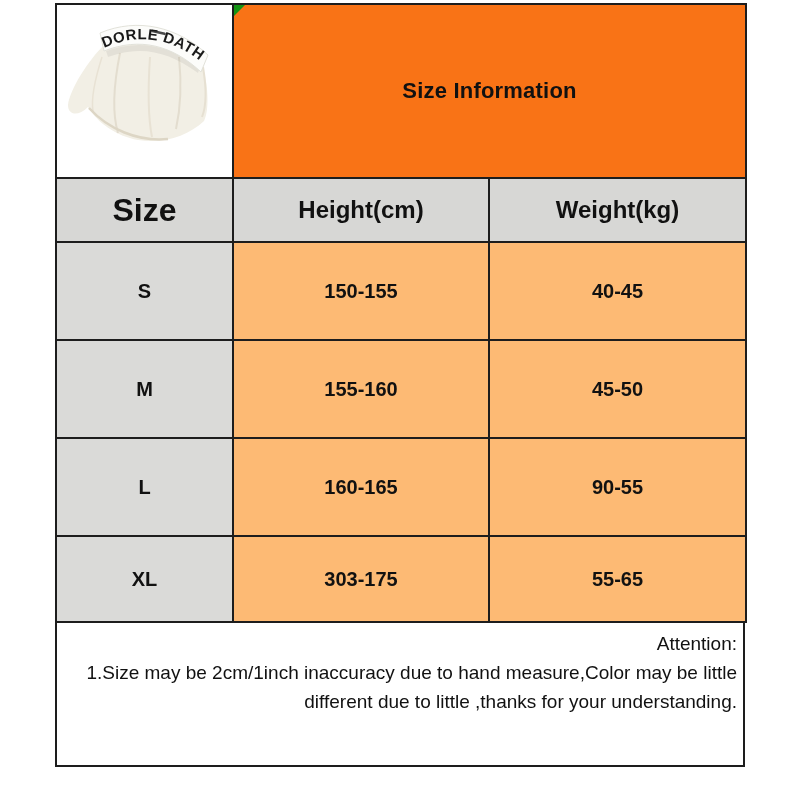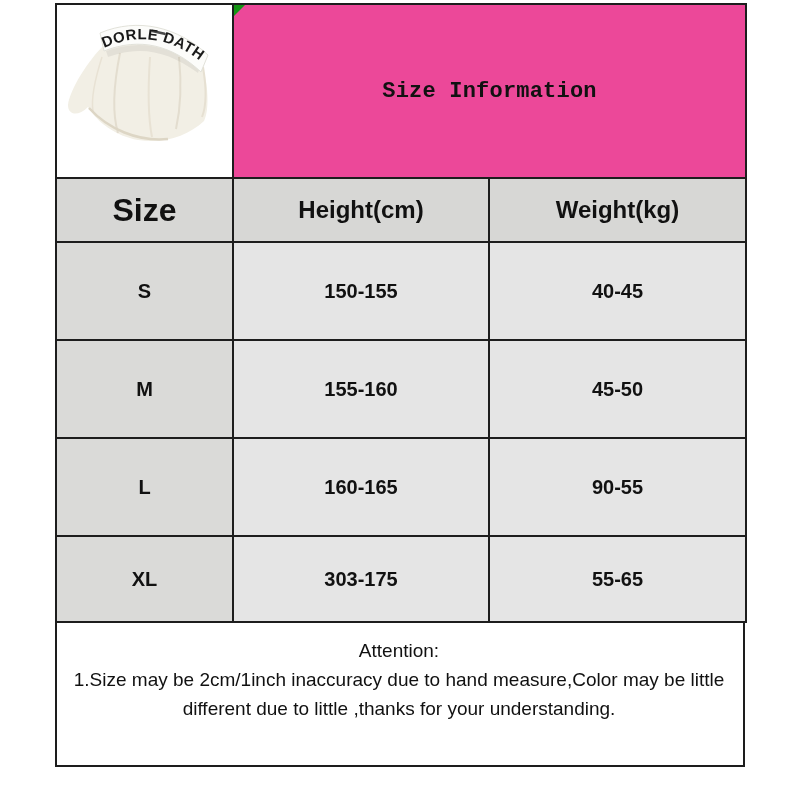--- a/index.html
+++ b/index.html
@@ -39,25 +39,24 @@
   .row-top       { height: 172px; }
   .row-header    { height: 64px; }
   .row-data      { height: 98px; }
   .row-data-last { height: 86px; }
 
   .image-cell {
     background: #ffffff;
   }
   .title-cell {
     position: relative;
-    background: #ec4899;
+    background: #f97316;
     font-weight: bold;
     font-size: 22px;
     letter-spacing: 0.2px;
-    font-family: Liberation Mono, monospace;
   }
   .corner-flag {
     position: absolute;
     top: 0;
     left: 0;
     width: 0;
     height: 0;
     border-top: 11px solid #149414;
     border-right: 11px solid transparent;
   }
@@ -65,36 +64,36 @@
     background: #d7d7d5;
     font-weight: bold;
     font-size: 24px;
   }
   .row-header td.size-col-head {
     font-size: 32px;
   }
   .row-data td, .row-data-last td {
     font-weight: bold;
     font-size: 20px;
-    background: #e5e5e5;
+    background: #fdba74;
   }
   .row-data td:first-child, .row-data-last td:first-child {
     background: #dadad8;
   }
   .attention-box {
     box-sizing: border-box;
     width: 690px;
     height: 144px;
     border: 2px solid #1d1d1d;
     border-top: none;
     background: #ffffff;
-    padding: 13px 6px 0 4px;
+    padding: 6px 6px 0 4px;
     font-size: 19px;
     line-height: 29px;
-    text-align: center;
+    text-align: right;
   }
   .attention-line { white-space: nowrap; }
 </style>
 </head>
 <body>
 
 <div class="page">
   <div class="sheet">
 
     <table class="size-table">

